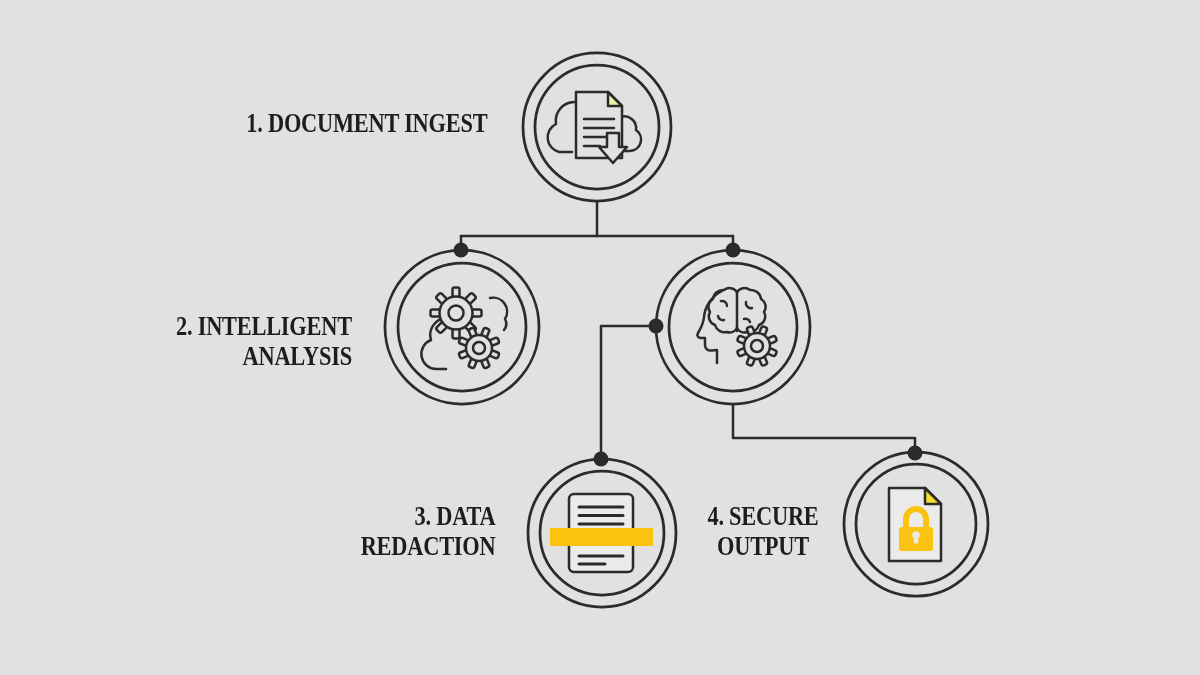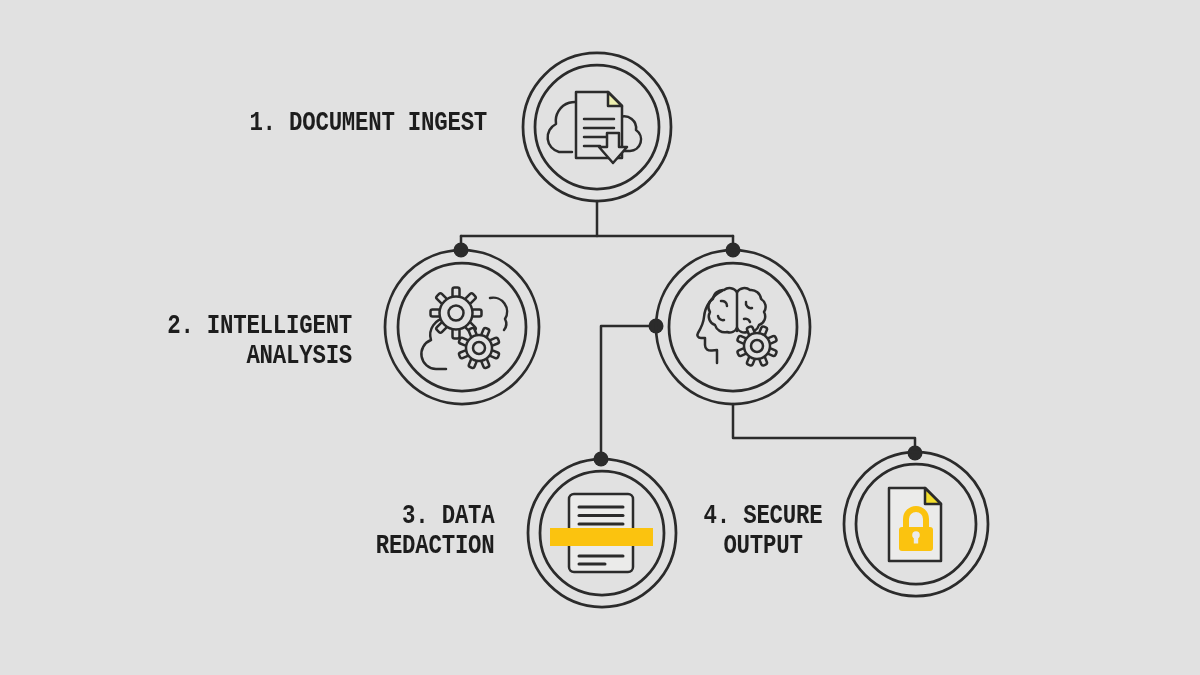--- a/index.html
+++ b/index.html
@@ -1,21 +1,21 @@
 <!DOCTYPE html>
 <html style="--background: #e1e1e1; --line: #2b2b2b; --text: #1d1d1d; --accent-yellow: #fbc30f; --pale-fold-yellow: #eef0b0; --bright-fold-yellow: #f4df2c; --document-fill: #ebebea;"><head>
 <meta charset="utf-8">
 <style>
   html,body{margin:0;padding:0;}
   #stage{
     position:relative;
     width:1200px;height:675px;
     background:var(--background,#e1e1e1);
     overflow:hidden;
-    font-family:Liberation Mono, monospace;
+    font-family:Liberation Serif, serif;
   }
   svg{position:absolute;left:0;top:0;}
   .ln{stroke:var(--line,#2b2b2b);fill:none;stroke-width:2.5;stroke-linecap:round;stroke-linejoin:round;}
   .thick{stroke-width:3;}
   .ring{stroke:var(--line,#2b2b2b);fill:none;stroke-width:2.75;}
   .dot{fill:var(--line,#2b2b2b);stroke:none;}
   .bgfill{fill:var(--background,#e1e1e1);}
   .docfill{fill:var(--document-fill,#ebebea);}
   .accfill{fill:var(--accent-yellow,#fbc30f);stroke:none;}
   .accstroke{stroke:var(--accent-yellow,#fbc30f);fill:none;stroke-width:6;stroke-linecap:round;}

